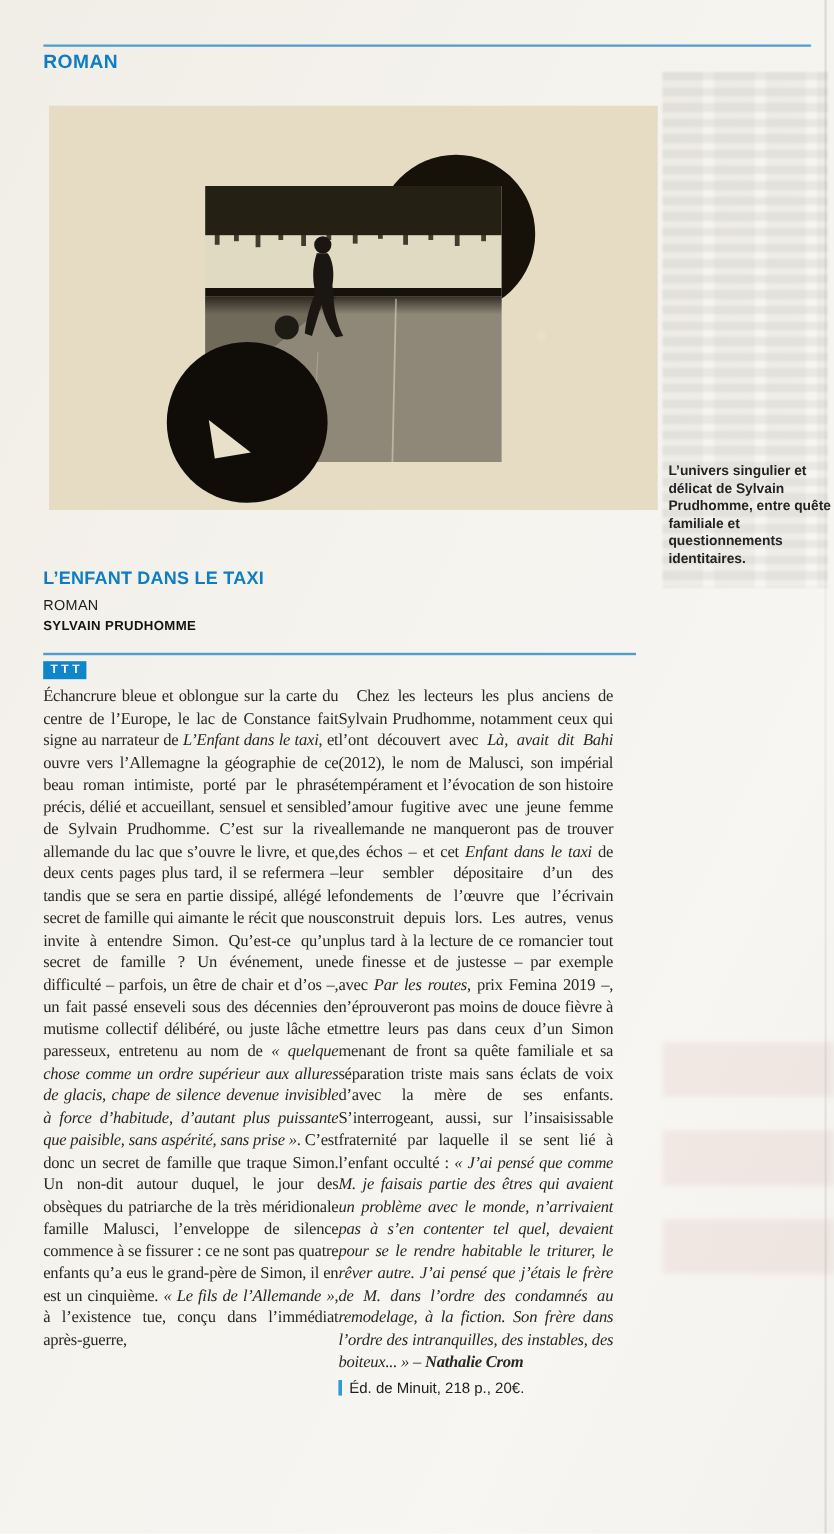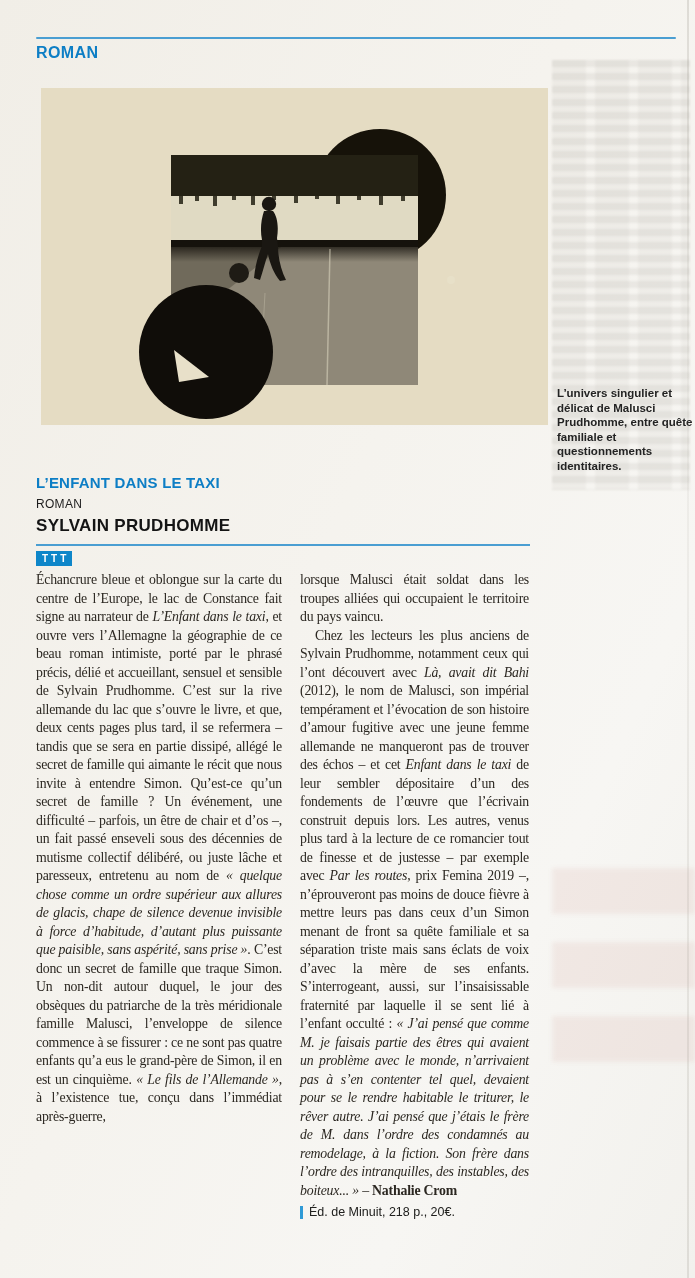--- a/index.html
+++ b/index.html
@@ -34,37 +34,37 @@
 
   
   .caption{position:absolute;left:557px;top:386px;width:136px;
     font-family:"Liberation Sans","DejaVu Sans",sans-serif;
     font-size:11.5px;font-weight:bold;line-height:14.6px;color:#232323;}
 
   
   .book-block{position:absolute;left:36px;top:474px;font-family:"Liberation Sans","DejaVu Sans",sans-serif;}
   .book-title{font-size:15px;font-weight:bold;letter-spacing:.2px;color:var(--accent-blue);}
   .book-genre{font-size:12px;color:#1d1d1d;margin-top:6px;letter-spacing:.3px;}
-  .book-author{font-size:17px;font-weight:bold;color:#141414;margin-top:5px;letter-spacing:.3px;}
+  .book-author{font-size:11px;font-weight:bold;color:#141414;margin-top:5px;letter-spacing:.3px;}
 
   
   .mid-rule{position:absolute;left:36px;top:544px;width:494px;height:2px;background:var(--rule-blue);}
   .rating{position:absolute;left:36px;top:551px;
     font-family:"Liberation Sans","DejaVu Sans",sans-serif;
     font-size:10px;font-weight:bold;letter-spacing:3px;
     background:var(--badge-blue);color:#fff;padding:2px 3px 2px 6px;line-height:11px;}
-  .columns{position:absolute;left:36px;top:571px;width:493px;display:flex;gap:18px;}
+  .columns{position:absolute;left:36px;top:571px;width:493px;display:flex;}
   .col{color:var(--ink);font-size:13.8px;line-height:18.5px;text-align:justify;letter-spacing:-.2px;}
   .col-left{width:246px;flex:none;}
   .col-right{width:229px;flex:none;}
   .col p{hyphens:auto;}
   .col p.indent{text-indent:15px;}
   .run-n{font-style:normal;}
   .run-i{font-style:italic;}
-  .run-bi{font-weight:bold;}
+  .run-bi{font-style:italic;font-weight:bold;}
   .edition{margin-top:3px;display:flex;align-items:center;
     font-family:"Liberation Sans","DejaVu Sans",sans-serif;
     font-size:12.5px;letter-spacing:0;color:#20201e;text-align:left;}
   .edition-bar{display:inline-block;width:3px;height:13px;background:#2f9ad6;margin-right:6px;flex:none;}
 
   
   .footer{position:absolute;left:36px;top:1236px;display:flex;align-items:baseline;
     font-family:"Liberation Sans","DejaVu Sans",sans-serif;
     font-size:13.5px;font-weight:bold;color:#2d2b26;letter-spacing:.2px;}
   .footer .mag-group{display:flex;gap:6px;margin-top:48px;}
@@ -144,37 +144,36 @@
         </g>
 
         <circle cx="198" cy="185" r="10" fill="#1e1b15"></circle>
       </g>
 
       <circle cx="165" cy="264" r="67" fill="#100d09"></circle>
       <polygon points="133,262 168,289 138,294" fill="#e8e0c9"></polygon>
     </svg>
   </figure>
 
-  <aside class="caption">L’univers singulier et délicat de Malusci Prudhomme, entre quête familiale et questionnements identitaires.</aside>
+  <aside class="caption">L’univers singulier et délicat de Sylvain Prudhomme, entre quête familiale et questionnements identitaires.</aside>
 
   <div class="book-block">
     <h1 class="book-title">L’ENFANT DANS LE TAXI</h1>
     <div class="book-genre">ROMAN</div>
     <div class="book-author">SYLVAIN PRUDHOMME</div>
   </div>
 
   <div class="mid-rule"></div>
   <div class="rating">TTT</div>
 
   <div class="columns">
     <div class="col col-left">
       <p><span class="run-n">Échancrure bleue et oblongue sur la carte du centre de l’Europe, le lac de Constance fait signe au narrateur de </span><span class="run-i">L’Enfant dans le taxi</span><span class="run-n">, et ouvre vers l’Allemagne la géographie de ce beau roman intimiste, porté par le phrasé précis, délié et accueillant, sensuel et sensible de Sylvain Prudhomme. C’est sur la rive allemande du lac que s’ouvre le livre, et que, deux cents pages plus tard, il se refermera – tandis que se sera en partie dissipé, allégé le secret de famille qui aimante le récit que nous invite à entendre Simon. Qu’est-ce qu’un secret de famille ? Un événement, une difficulté – parfois, un être de chair et d’os –, un fait passé enseveli sous des décennies de mutisme collectif délibéré, ou juste lâche et paresseux, entretenu au nom de </span><span class="run-i">« quelque chose comme un ordre supérieur aux allures de glacis, chape de silence devenue invisible à force d’habitude, d’autant plus puissante que paisible, sans aspérité, sans prise »</span><span class="run-n">. C’est donc un secret de famille que traque Simon. Un non-dit autour duquel, le jour des obsèques du patriarche de la très méridionale famille Malusci, l’enveloppe de silence commence à se fissurer : ce ne sont pas quatre enfants qu’a eus le grand-père de Simon, il en est un cinquième. </span><span class="run-i">« Le fils de l’Allemande »</span><span class="run-n">, à l’existence tue, conçu dans l’immédiat après-guerre,</span></p>
     </div>
     <div class="col col-right">
-      <p><span class="run-n">lorsque Malusci était soldat dans les troupes alliées qui occupaient le territoire du pays vaincu.</span></p>
       <p class="indent"><span class="run-n">Chez les lecteurs les plus anciens de Sylvain Prudhomme, notamment ceux qui l’ont découvert avec </span><span class="run-i">Là, avait dit Bahi</span><span class="run-n"> (2012), le nom de Malusci, son impérial tempérament et l’évocation de son histoire d’amour fugitive avec une jeune femme allemande ne manqueront pas de trouver des échos – et cet </span><span class="run-i">Enfant dans le taxi</span><span class="run-n"> de leur sembler dépositaire d’un des fondements de l’œuvre que l’écrivain construit depuis lors. Les autres, venus plus tard à la lecture de ce romancier tout de finesse et de justesse – par exemple avec </span><span class="run-i">Par les routes</span><span class="run-n">, prix Femina 2019 –, n’éprouveront pas moins de douce fièvre à mettre leurs pas dans ceux d’un Simon menant de front sa quête familiale et sa séparation triste mais sans éclats de voix d’avec la mère de ses enfants. S’interrogeant, aussi, sur l’insaisissable fraternité par laquelle il se sent lié à l’enfant occulté : </span><span class="run-i">« J’ai pensé que comme M. je faisais partie des êtres qui avaient un problème avec le monde, n’arrivaient pas à s’en contenter tel quel, devaient pour se le rendre habitable le triturer, le rêver autre. J’ai pensé que j’étais le frère de M. dans l’ordre des condamnés au remodelage, à la fiction. Son frère dans l’ordre des intranquilles, des instables, des boiteux... » – </span><span class="run-bi">Nathalie Crom</span></p>
       <p class="edition">
         <span class="edition-bar"></span>
         <span>Éd. de Minuit, 218 p., 20€.</span>
       </p>
     </div>
   </div>
 
   <div class="footer">
     <span>66</span>

